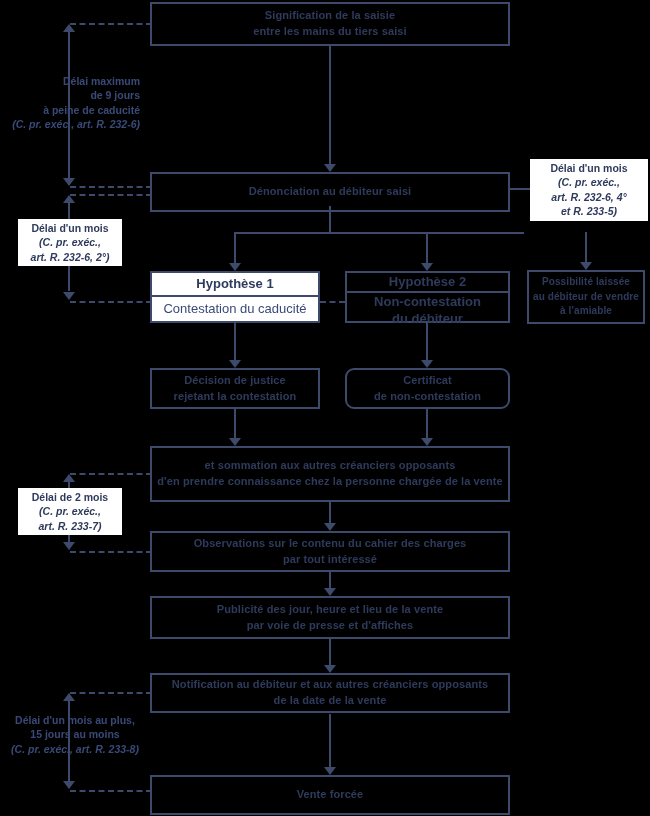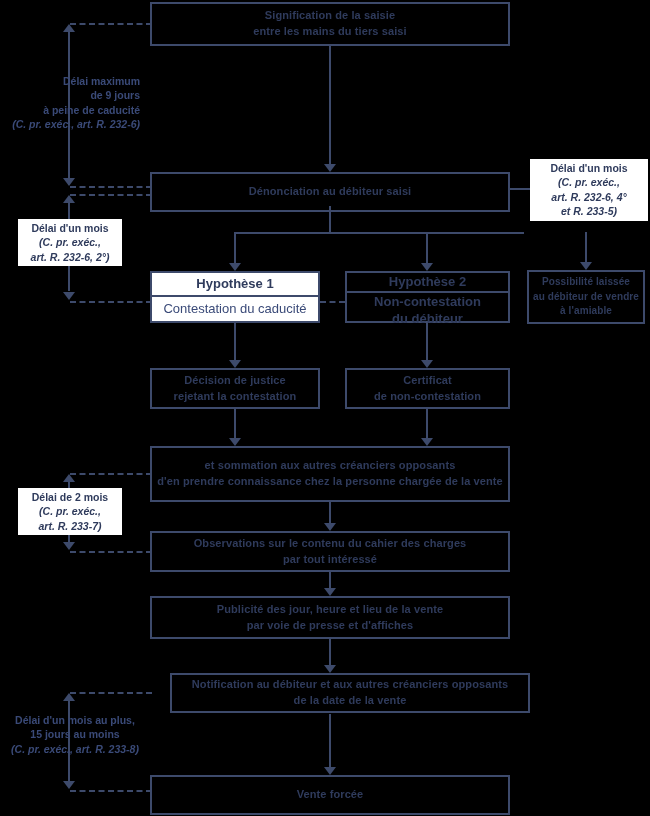--- a/index.html
+++ b/index.html
@@ -146,41 +146,41 @@
     <span class="ln">Possibilité laissée</span>
     <span class="ln">au débiteur de vendre</span>
     <span class="ln">à l'amiable</span>
   </div>
 
   <div class="node" style="left:150px; top:368px; width:170px; height:41px;">
     <span class="ln">Décision de justice</span>
     <span class="ln">rejetant la contestation</span>
   </div>
 
-  <div class="node" style="left:345px; top:368px; width:165px; height:41px;">
+  <div class="node" style="left:345px; top:368px; width:165px; height:41px;border-radius:9px;">
     <span class="ln">Certificat</span>
     <span class="ln">de non-contestation</span>
   </div>
 
   <div class="node" style="left:150px; top:446px; width:360px; height:56px;">
     <span class="ln">et sommation aux autres créanciers opposants</span>
     <span class="ln">d'en prendre connaissance chez la personne chargée de la vente</span>
   </div>
 
   <div class="node" style="left:150px; top:531px; width:360px; height:41px;">
     <span class="ln">Observations sur le contenu du cahier des charges</span>
     <span class="ln">par tout intéressé</span>
   </div>
 
   <div class="node" style="left:150px; top:596px; width:360px; height:43px;">
     <span class="ln">Publicité des jour, heure et lieu de la vente</span>
     <span class="ln">par voie de presse et d'affiches</span>
   </div>
 
-  <div class="node" style="left:150px; top:673px; width:360px; height:40px;margin-left:20px;">
+  <div class="node" style="left:150px; top:673px; width:360px; height:40px;">
     <span class="ln">Notification au débiteur et aux autres créanciers opposants</span>
     <span class="ln">de la date de la vente</span>
   </div>
 
   <div class="node" style="left:150px; top:775px; width:360px; height:25px;">
     <span class="ln">Vente forcée</span>
   </div>
 
   <div class="vline" style="left:329px; top:46px; height:118px;"></div>
   <div class="arrow-down" style="left:324px; top:164px;"></div>

